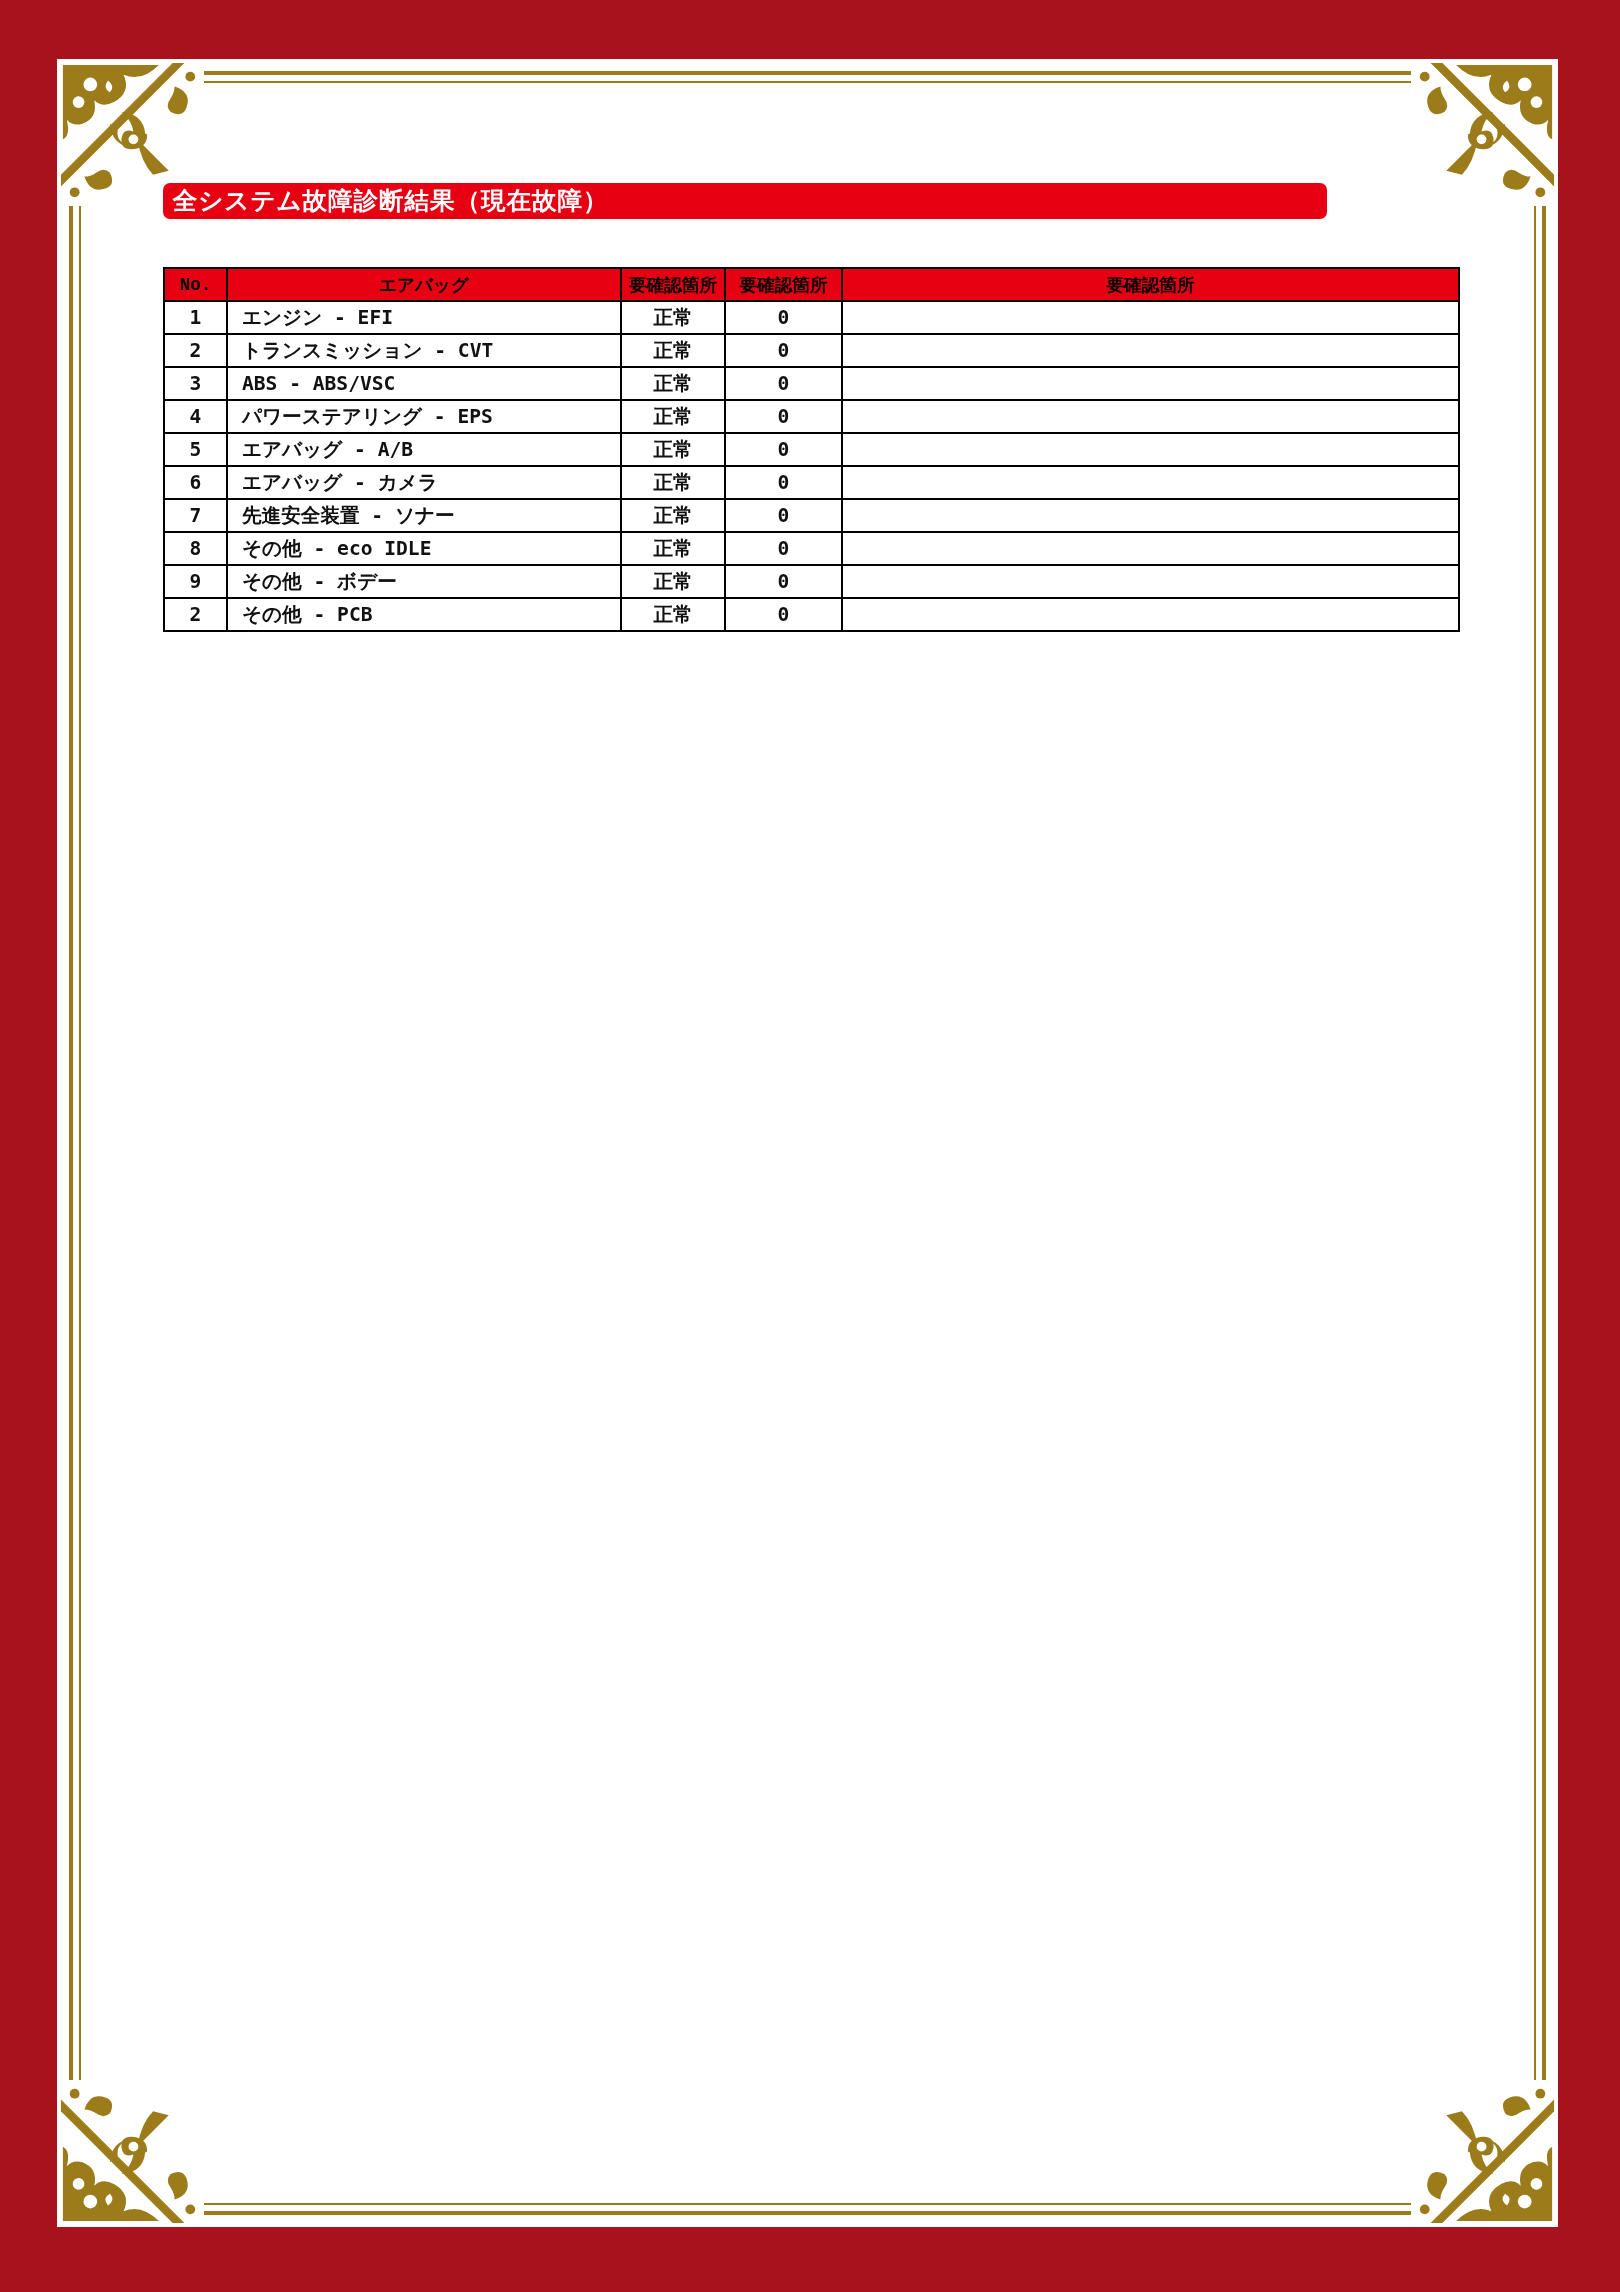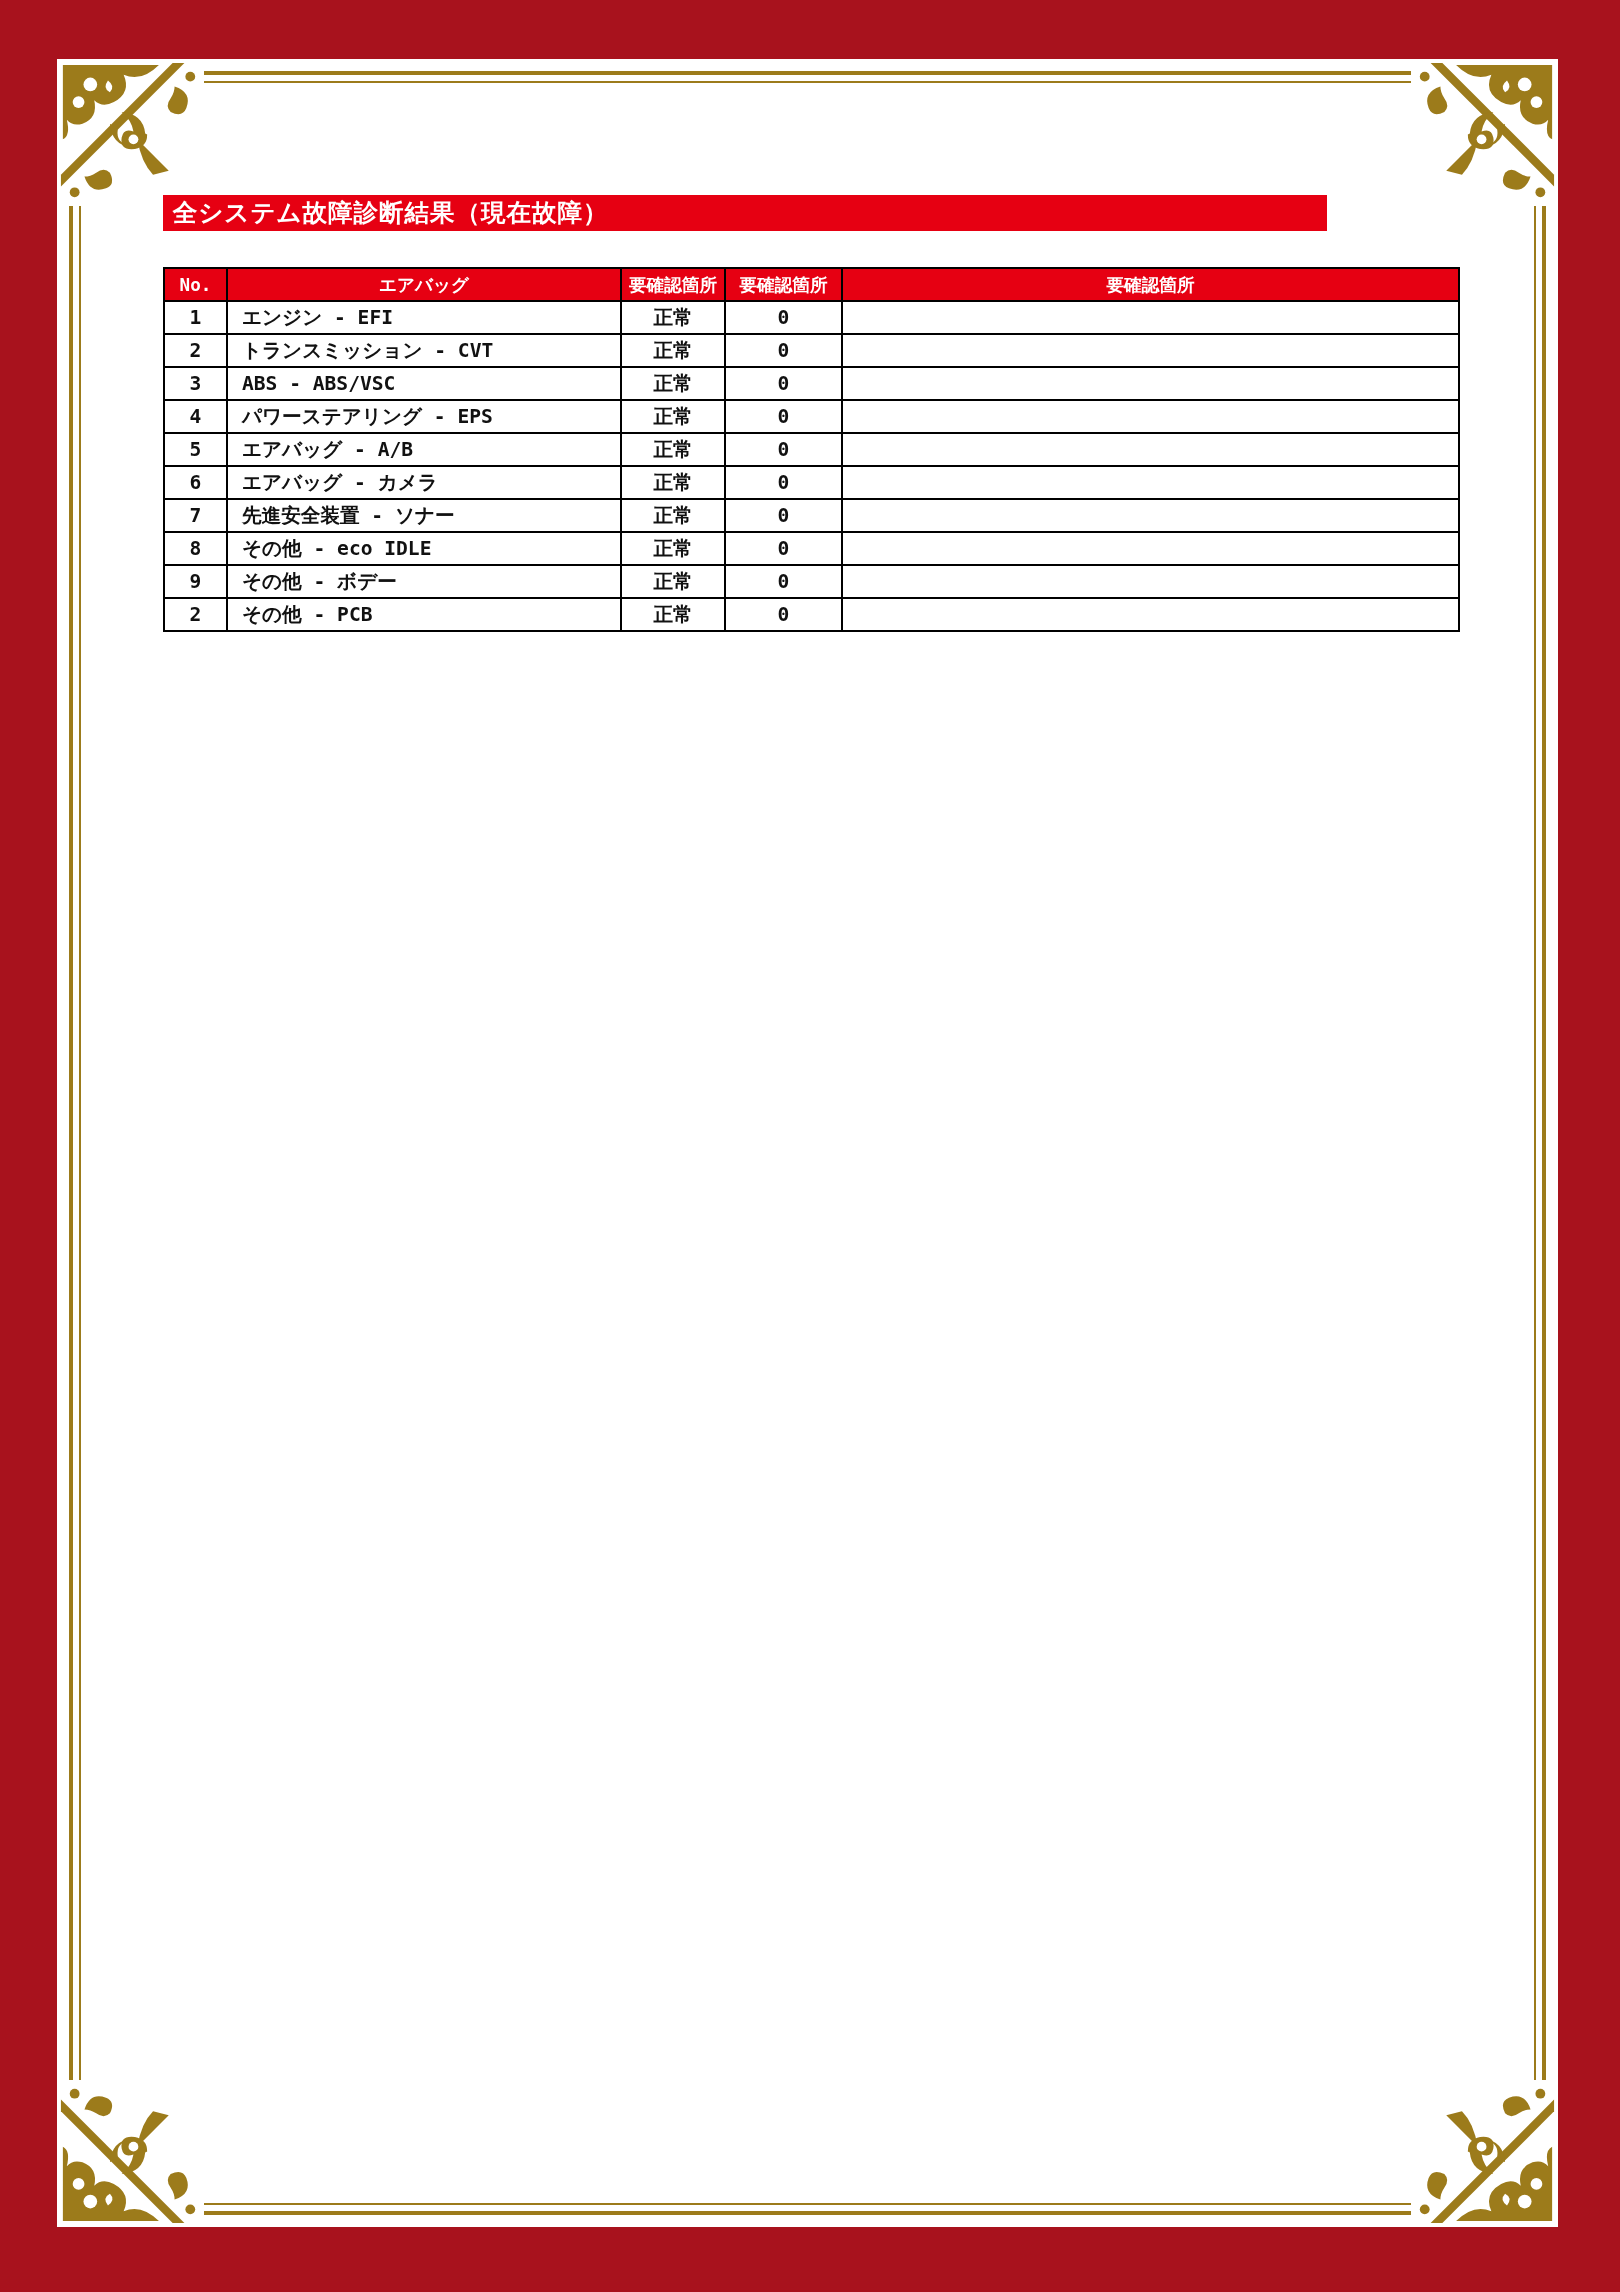--- a/index.html
+++ b/index.html
@@ -43,23 +43,24 @@
   }
   .corner svg { display: block; width: 100%; height: 100%; }
   .corner.tl { left: 0; top: 0; }
   .corner.tr { right: 0; top: 0; transform: scaleX(-1); }
   .corner.bl { left: 0; bottom: 0; transform: scaleY(-1); }
   .corner.br { right: 0; bottom: 0; transform: scale(-1,-1); }
 
   
   .title-bar {
     position: absolute;
-    left: 106px; top: 136px;
+    left: 106px; top: 124px;
     width: 1164px; height: 36px;
     background: var(--accent-red);
+    border-radius: 7px;
   }
   .title-bar .title-text {
     display: block;
     color: #ffffff;
     font-size: 24.5px;
     font-weight: bold;
     line-height: 36px;
     padding-left: 9.8px;
     letter-spacing: 1px;
     white-space: nowrap;
@@ -82,24 +83,25 @@
   .report-table th, .report-table td {
     border: 2px solid #000000;
     height: 33px;
     padding: 0;
     overflow: hidden;
     white-space: nowrap;
     vertical-align: middle;
   }
   .report-table th {
     background: var(--accent-red);
-    color: #ffffff;
+    color: #000000;
     font-size: 17.6px;
     font-weight: bold;
     text-align: center;
+    font-family: Liberation Mono, monospace;
   }
   .report-table td {
     background: #ffffff;
     color: var(--text-black);
     font-size: 19.6px;
     font-weight: bold;
   }
   td.cell-center { text-align: center; }
   td.cell-system { text-align: left; padding-left: 14px; }
 </style>

